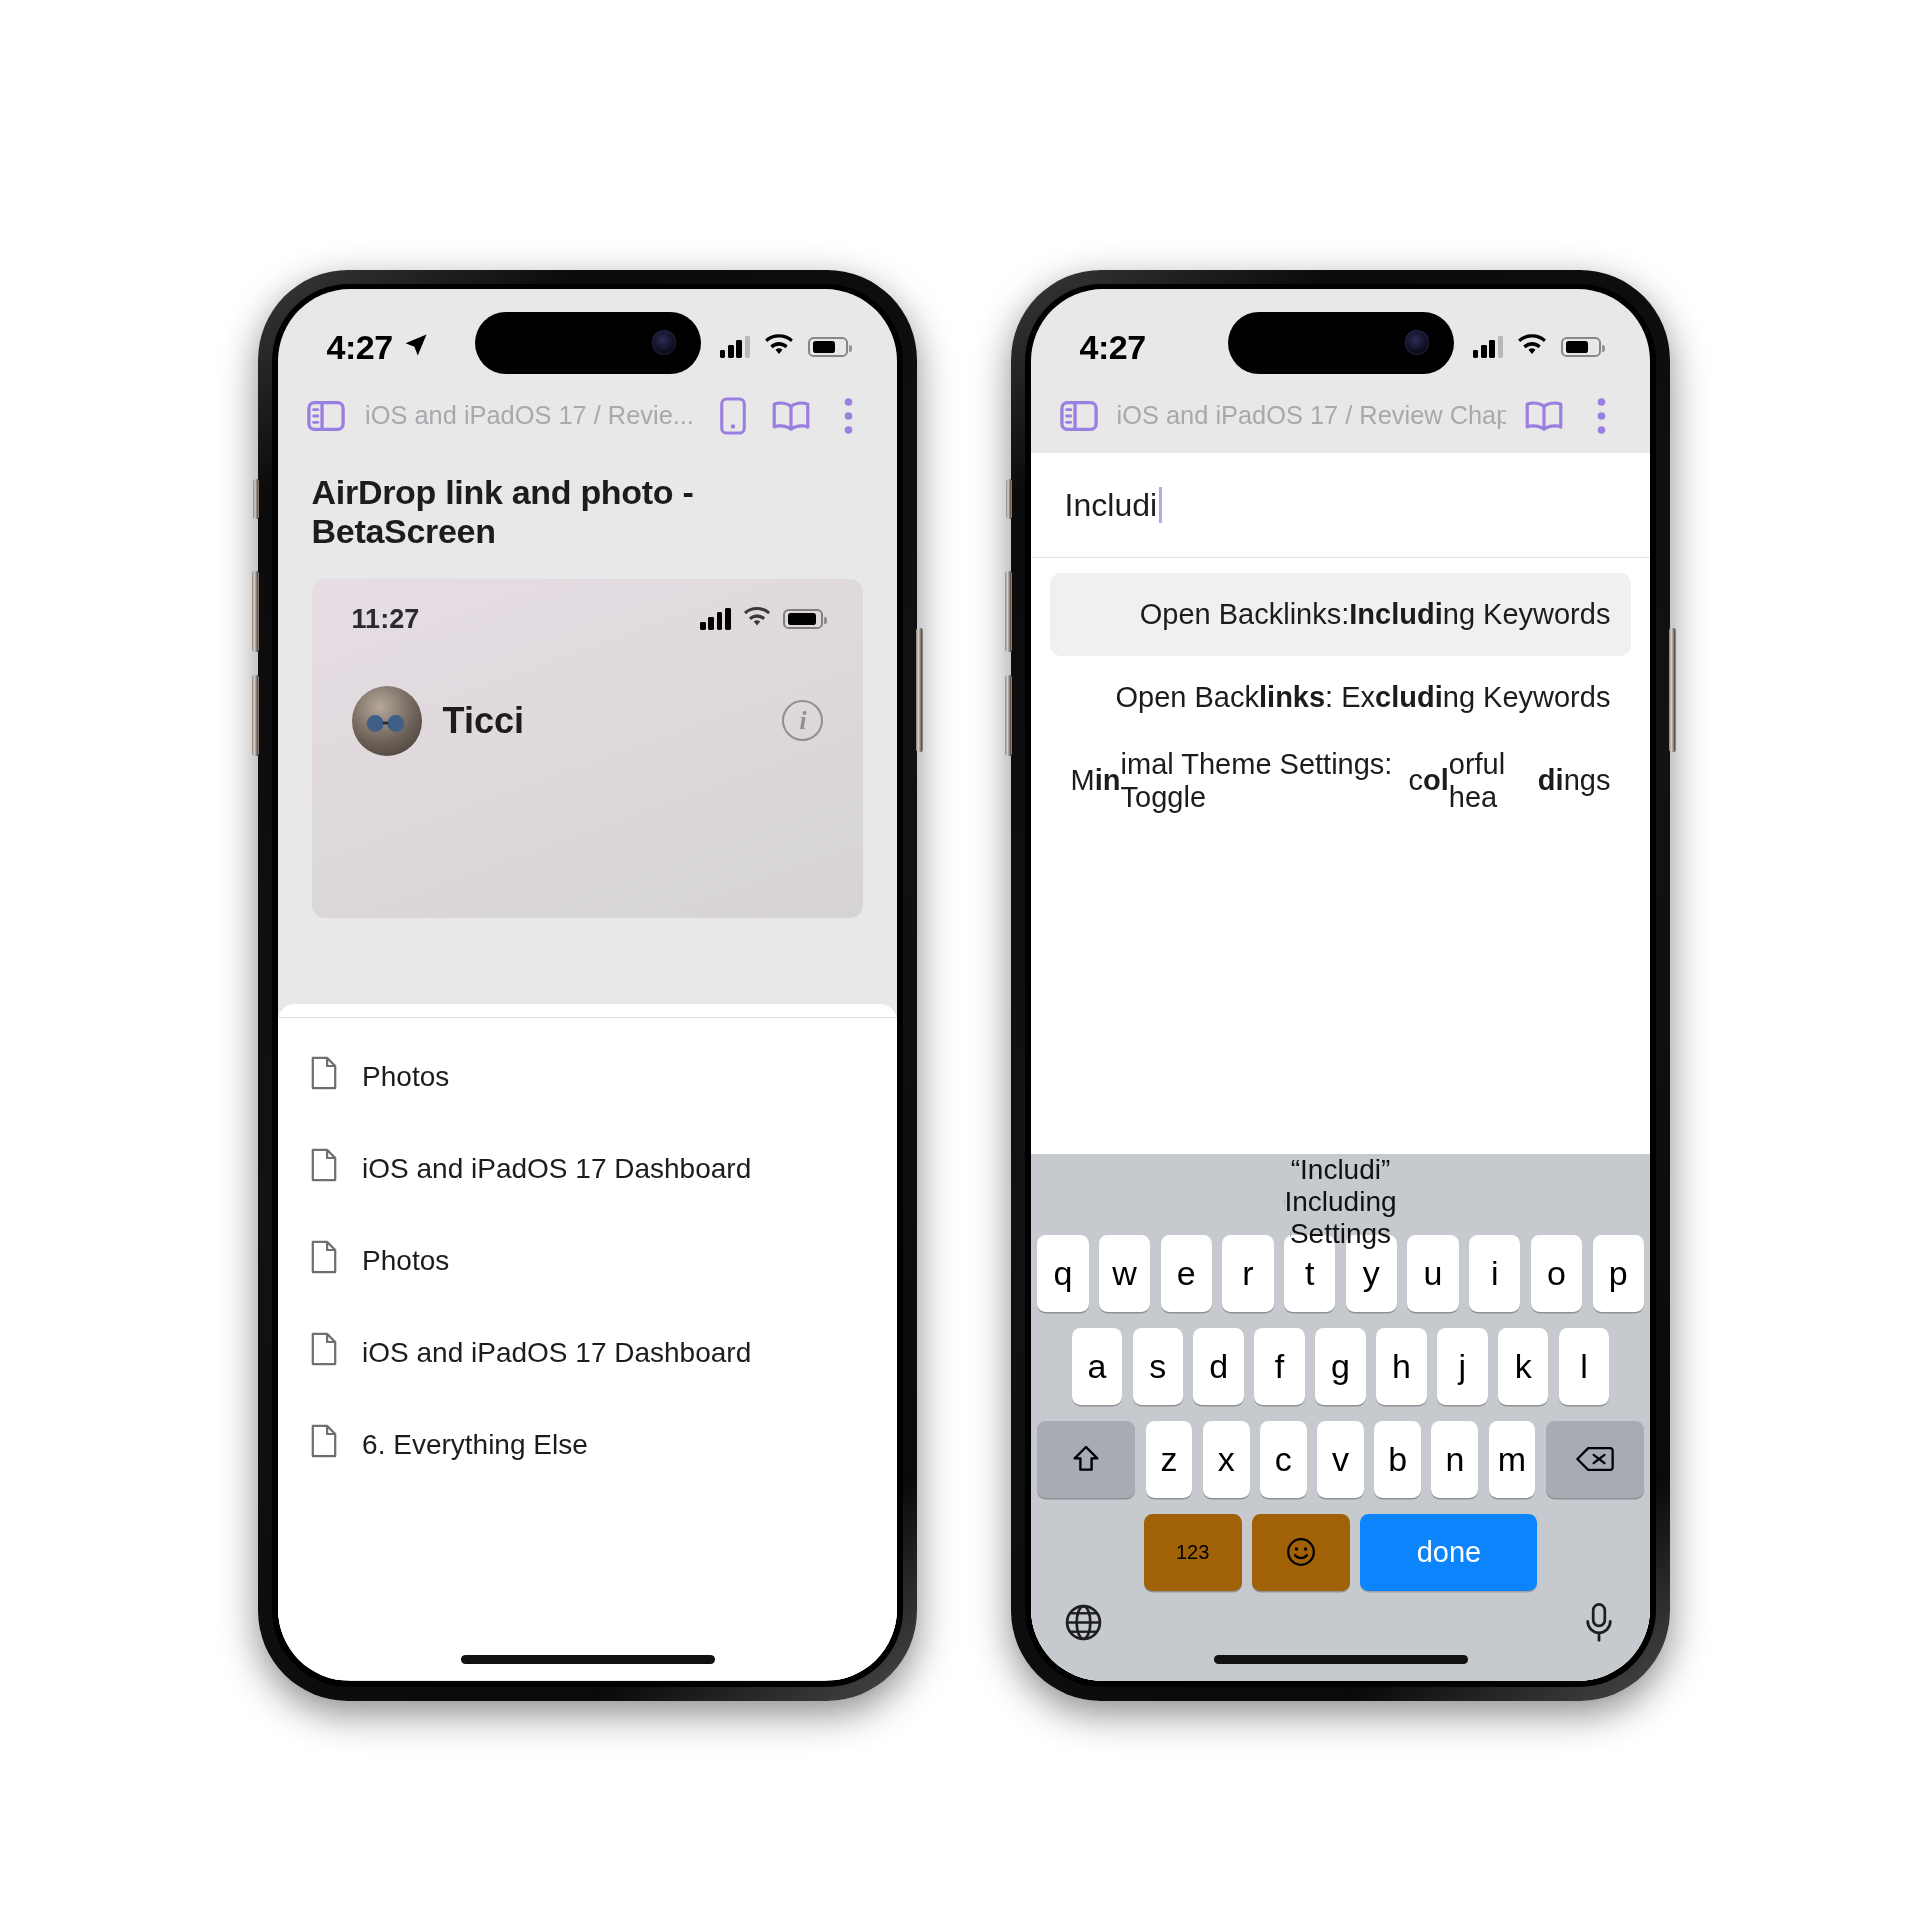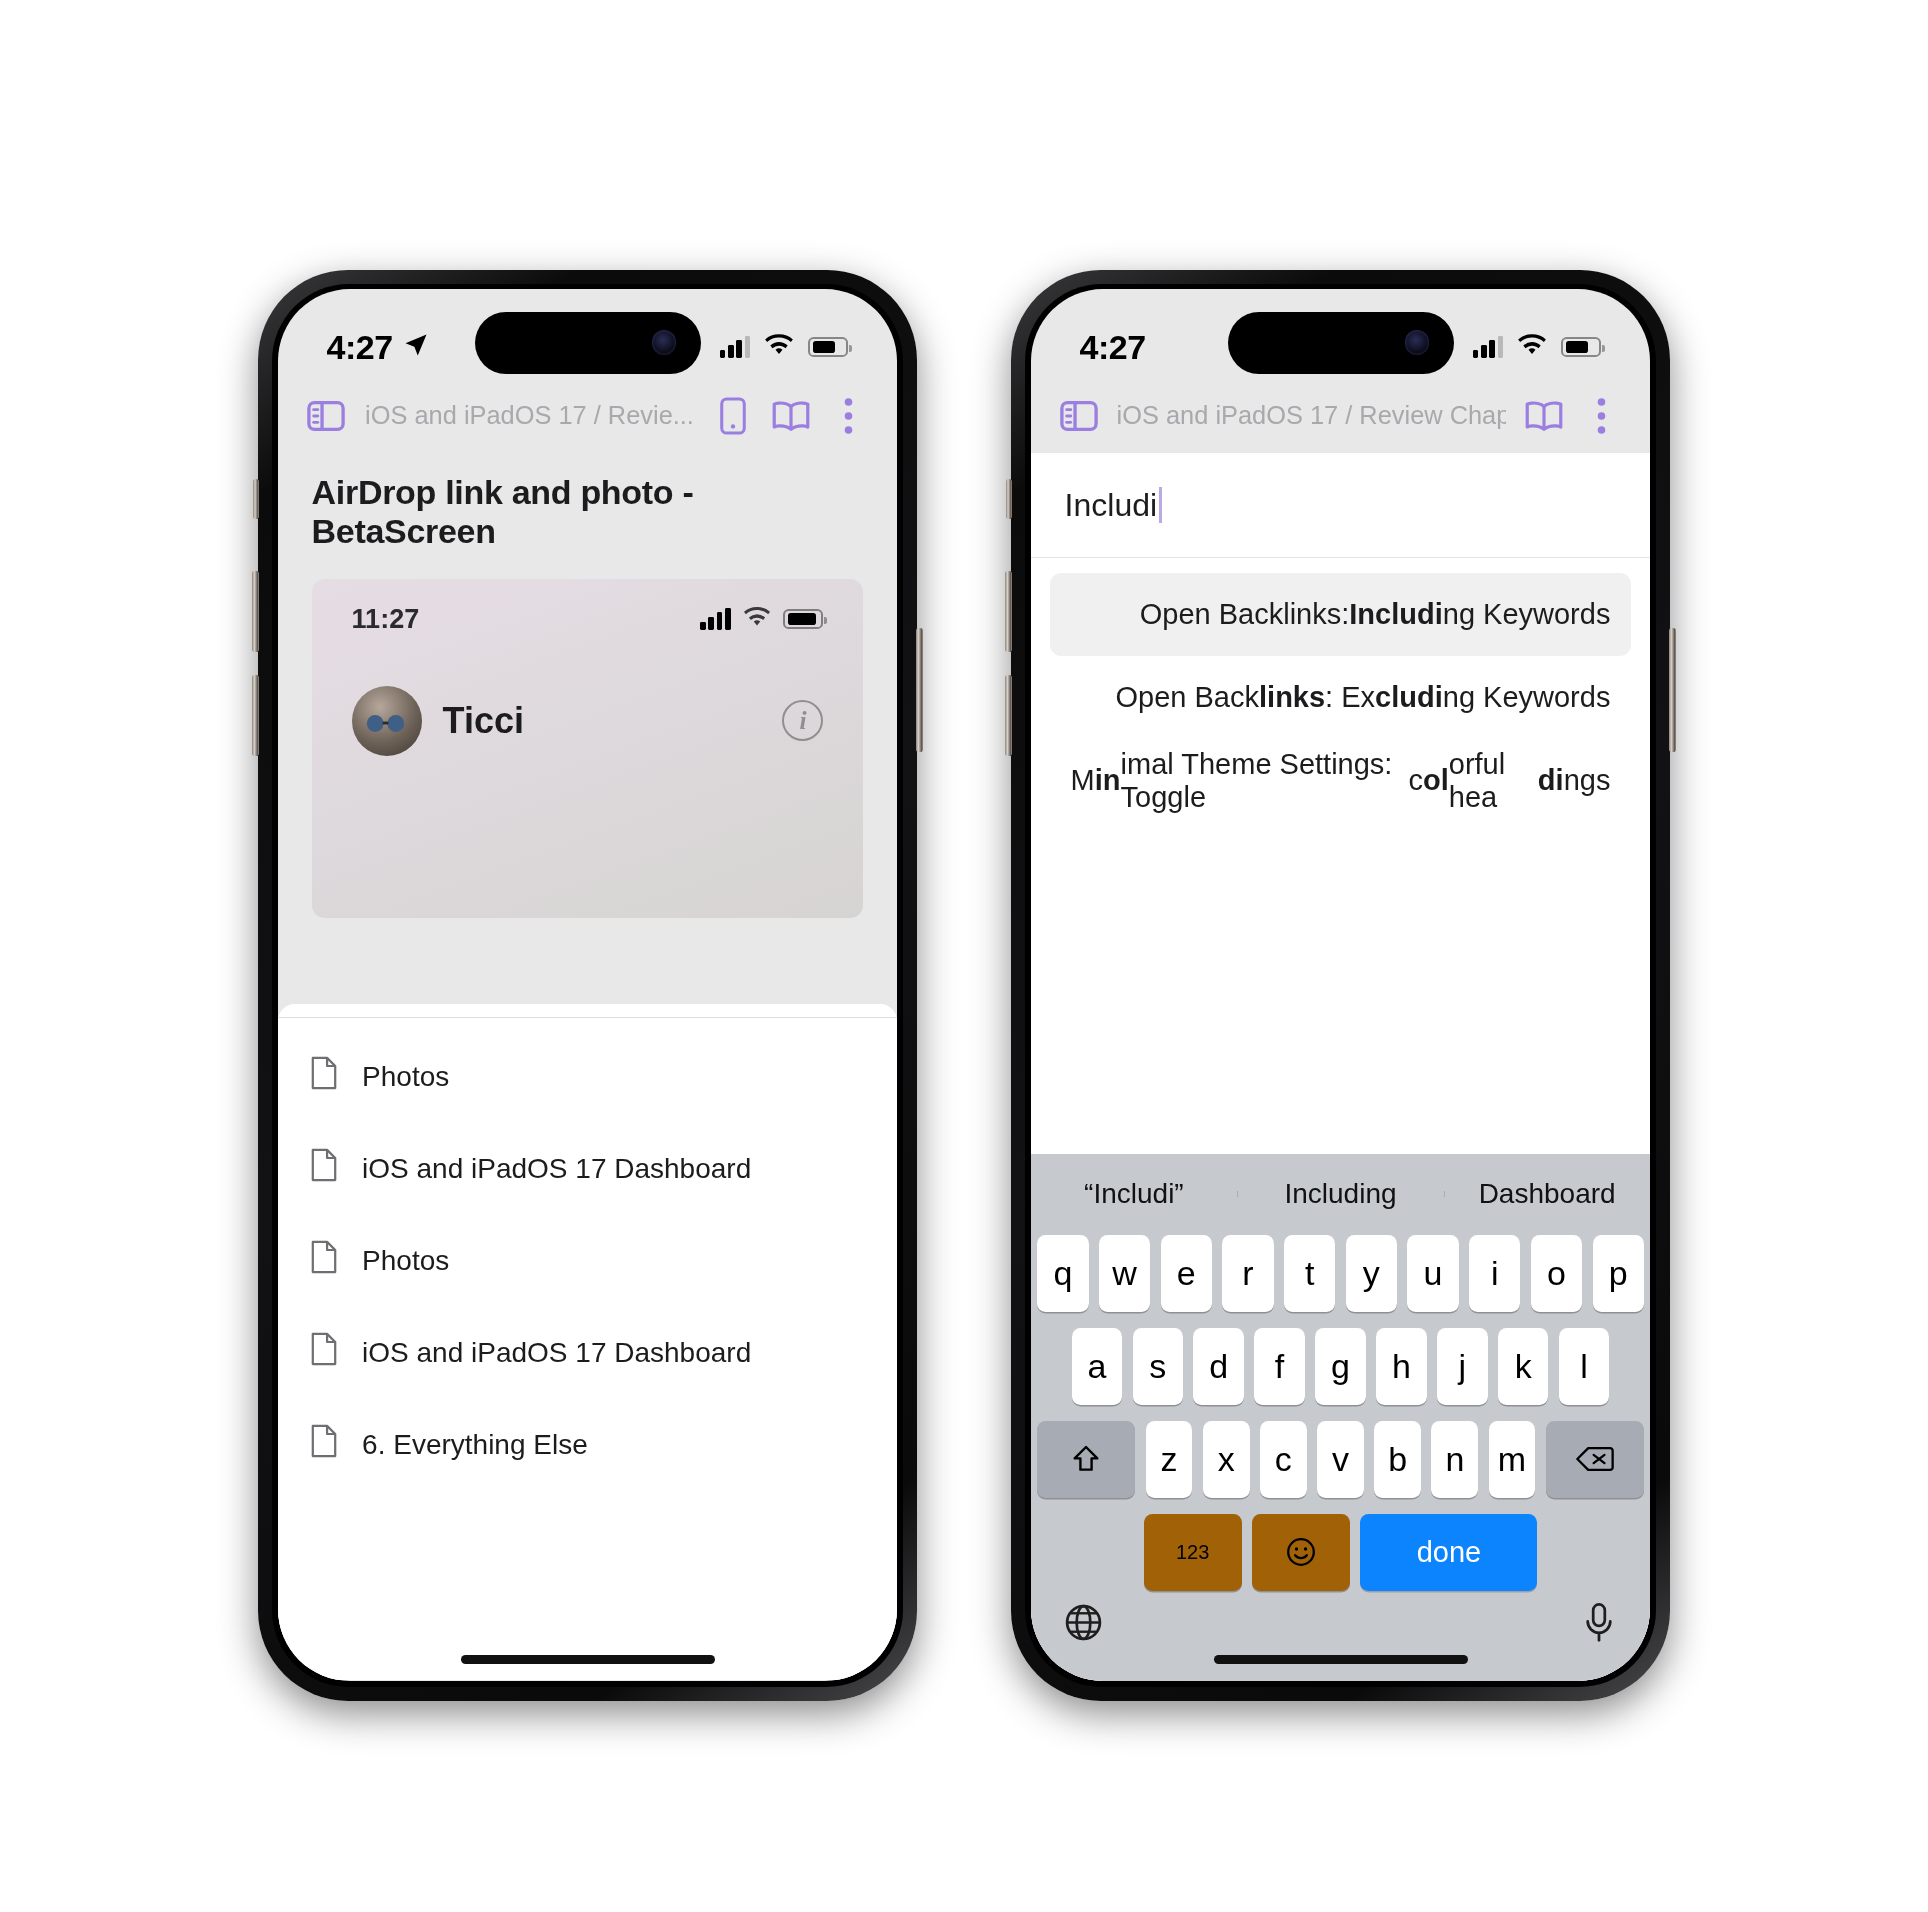--- a/index.html
+++ b/index.html
@@ -189,21 +189,21 @@
   .qo-item b { font-weight:700; }
 
   
   .keyboard {
     position:absolute; left:0; right:0; bottom:0;
     height: 527px;
     background:#c6c9ce;
     padding-bottom: 38px;
   }
   .predict {
-    height: 81px; display:flex; align-items:center;
+    height: 81px; display:flex; align-items:center;flex-direction:column;
   }
   .predict div {
     flex:1; text-align:center; font-size:28px; color:#111; position:relative;
   }
   .predict div + div::before {
     content:""; position:absolute; left:0; top:13px; bottom:13px; width:0.9px; background:#a9acb2;
   }
   .krow { display:flex; justify-content:center; gap:10.4px; padding: 0 6.6px; margin-bottom: 16px; }
   .key {
     background:#fff; border-radius:8.5px;
@@ -472,21 +472,21 @@
                 <b>di</b>
                 <span>ngs</span>
               </div>
             </div>
       </div>
 
       <div class="keyboard">
         <div class="predict" id="kb-predict">
               <div>“Includi”</div>
               <div>Including</div>
-              <div>Dashboard</div>
+              <div>Settings</div>
             </div>
         <div class="krow r1" id="kb-r1">
               <span class="key">q</span>
               <span class="key">w</span>
               <span class="key">e</span>
               <span class="key">r</span>
               <span class="key">t</span>
               <span class="key">y</span>
               <span class="key">u</span>
               <span class="key">i</span>

